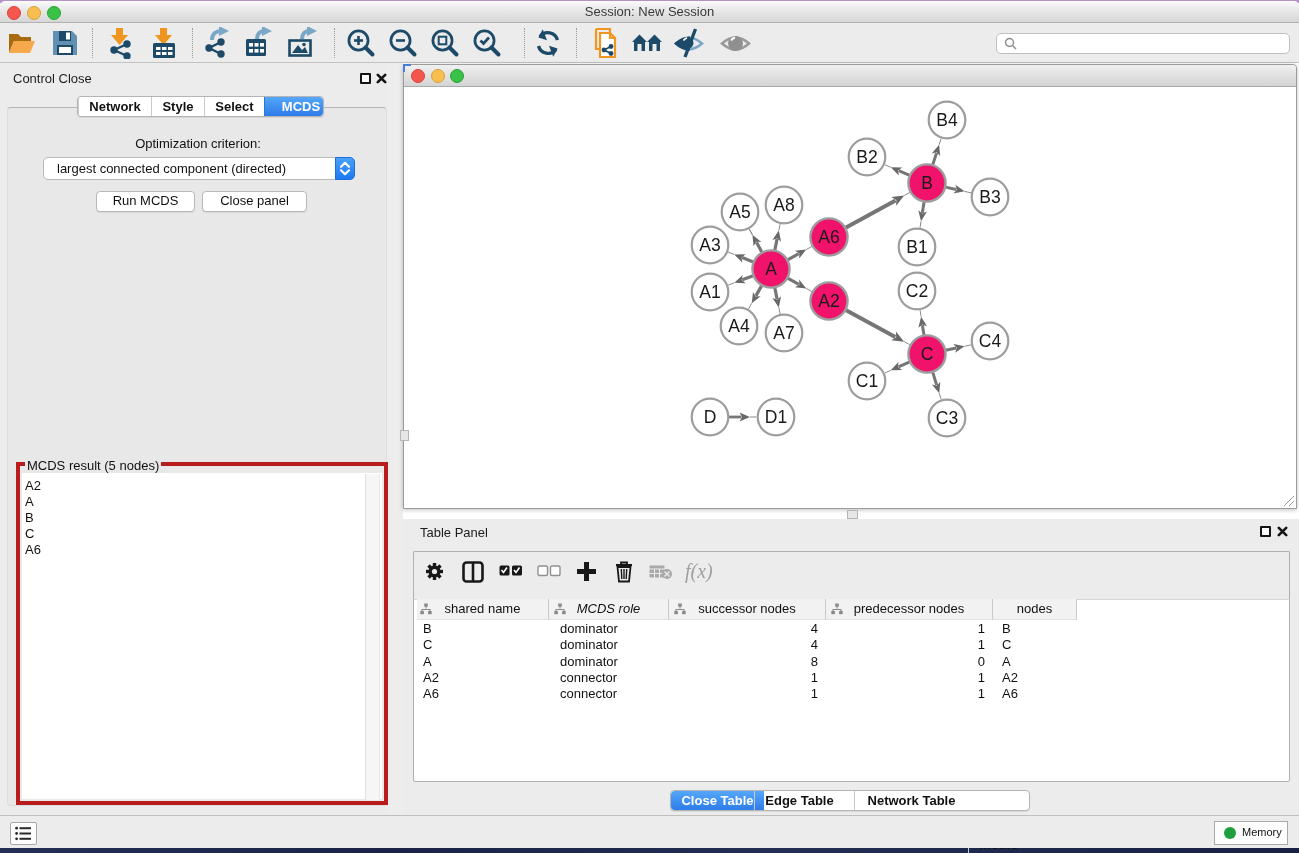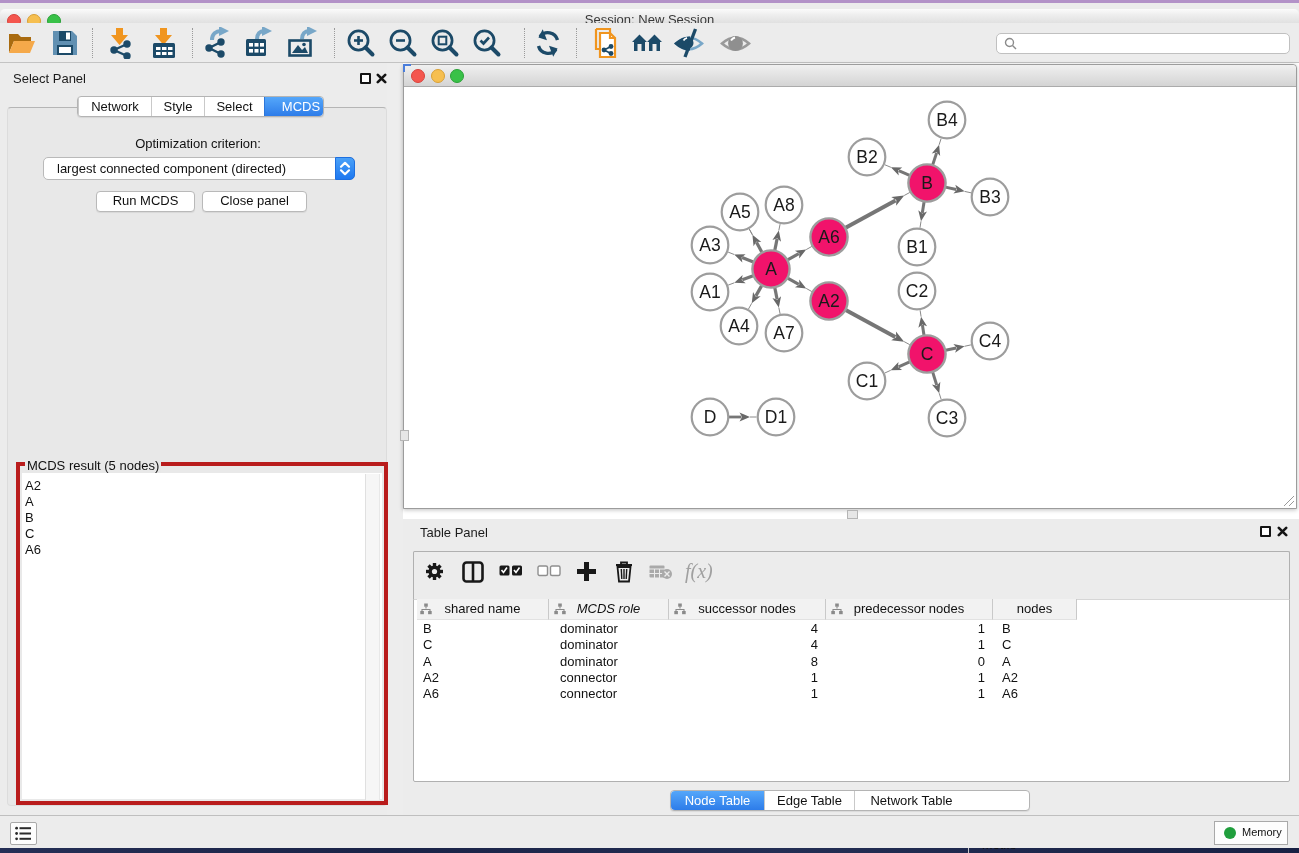--- a/index.html
+++ b/index.html
@@ -3,41 +3,41 @@
 <style>
 html,body{margin:0;padding:0;}
 body{width:1299px;height:853px;position:relative;overflow:hidden;
  font-family:"Liberation Sans",sans-serif;background:linear-gradient(90deg,#252f56,#1a2347 30%,#232e54 60%,#182144);}
 #app{position:absolute;left:0;top:0;width:1299px;height:847px;background:#ececec;
  border-radius:0 0 5px 5px;}
 #purple{position:absolute;left:0;top:0;width:1299px;height:3px;
  background:#b392c8;}
 #titlebar{position:absolute;left:0;top:1px;width:1299px;height:21px;
  background:linear-gradient(#fbfbfb,#ededed 30%,#d6d6d6);border-bottom:1px solid #b0b0b0;
- border-radius:5px 5px 0 0;margin-top:8px;}
+ border-radius:5px 5px 0 0;}
 #titlebar .t{position:absolute;left:0;right:0;top:3px;text-align:center;
  font-size:13px;color:#393939;}
 .tl{position:absolute;width:12px;height:12px;border-radius:50%;top:5px;}
 #toolbar{position:absolute;left:0;top:23px;width:1299px;height:39px;background:#ececec;
  border-bottom:1px solid #c3c3c3;}
 .tsep{position:absolute;top:5px;height:30px;width:0;border-left:1px dotted #9a9a9a;}
 .ticon{position:absolute;top:4px;}
 #search{position:absolute;left:996px;top:10px;width:292px;height:19px;background:#fff;
  border:1px solid #c0c0c0;border-radius:5px;}
 #cpanel{position:absolute;left:0;top:63px;width:387px;height:752px;background:#ececec;}
 #gutter{position:absolute;left:387px;top:63px;width:16px;height:752px;background:#ededed;}
 #desktop{position:absolute;left:403px;top:63px;width:896px;height:456px;background:#fff;}
 #cp-title{position:absolute;left:13px;top:71px;font-size:13px;color:#1c1c1c;}
 .float-ic{position:absolute;width:7px;height:7px;border:2px solid #141414;border-radius:1px;background:#fff;}
 #tabpane{position:absolute;left:7px;top:107px;width:378px;height:697px;
  border:1px solid #dcdcdc;border-top:1px solid #b5b5b5;border-radius:4px;background:#e8e8e8;}
 .seg{position:absolute;background:#fff;border:1px solid #b4b4b4;border-radius:4px;
  box-shadow:0 1px 1px rgba(0,0,0,0.08);}
 .seg .sg{position:absolute;top:0;height:19px;line-height:19px;text-align:center;
- font-size:13px;color:#111;border-left:1px solid #c9c9c9;box-sizing:border-box;}
+ font-size:13px;color:#111;border-left:1px solid #c9c9c9;box-sizing:border-box;font-weight:bold;}
 .seg .sel{background:linear-gradient(#55a7fa,#2d7ce9);color:#fff;}
 #opt-label{position:absolute;left:0;width:396px;top:136px;text-align:center;font-size:13px;color:#111;}
 #dropdown{position:absolute;left:43px;top:157px;width:310px;height:21px;background:#fff;
  border:1px solid #b9b9b9;border-radius:5px;}
 #dropdown .txt{position:absolute;left:13px;top:3px;font-size:13px;color:#111;}
 #dd-step{position:absolute;right:-1px;top:-1px;width:18px;height:21px;
  background:linear-gradient(#4aa1f8,#1e78f0);border-radius:0 5px 5px 0;border:1px solid #1d6fe0;}
 .btn{position:absolute;height:19px;background:#fff;border:1px solid #b9b9b9;border-radius:4px;
  font-size:13px;color:#111;text-align:center;line-height:18px;box-shadow:0 1px 1px rgba(0,0,0,0.07);}
 #groupbox{position:absolute;left:16px;top:462px;width:364px;height:335px;
@@ -203,21 +203,21 @@
  <div id="search">
   <svg style="position:absolute;left:7px;top:3px" width="14" height="14" viewBox="0 0 14 14">
    <circle cx="5.5" cy="5.5" r="4" fill="none" stroke="#8b8b8b" stroke-width="1.4"></circle>
    <line x1="8.5" y1="8.5" x2="12" y2="12" stroke="#8b8b8b" stroke-width="1.4"></line>
   </svg>
  </div>
 </div>
 <div id="cpanel"></div>
 <div id="gutter"></div>
 <div id="desktop"></div>
-<div id="cp-title">Select Panel</div>
+<div id="cp-title">Control Close</div>
 <div class="float-ic" style="left:360px;top:73px;"></div>
 <svg style="position:absolute;left:376px;top:73px" width="11" height="11" viewBox="0 0 11 11">
  <path d="M1.8,1.8 L9.2,9.2 M9.2,1.8 L1.8,9.2" stroke="#141414" stroke-width="2.6" stroke-linecap="round"></path>
   </svg>
 <div id="tabpane"></div>
 <div class="seg" style="left:77px;top:96px;width:245px;height:19px;">
  <div class="sg first" style="left:0;width:73px;">Network</div>
  <div class="sg" style="left:73px;width:53px;">Style</div>
  <div class="sg" style="left:126px;width:60px;">Select</div>
  <div class="sg sel" style="left:186px;width:59px;border-radius:0 4px 4px 0;border-left:1px solid #2d76d9;padding-left:14px;">MCDS</div>
@@ -494,22 +494,22 @@
 <div class="cellr" style="left:905px;top:637px;width:80px;">1</div>
 <div class="cellr" style="left:905px;top:654px;width:80px;">0</div>
 <div class="cellr" style="left:905px;top:670px;width:80px;">1</div>
 <div class="cellr" style="left:905px;top:686px;width:80px;">1</div>
 <div class="cell" style="left:1002px;top:621px;">B</div>
 <div class="cell" style="left:1002px;top:637px;">C</div>
 <div class="cell" style="left:1002px;top:654px;">A</div>
 <div class="cell" style="left:1002px;top:670px;">A2</div>
 <div class="cell" style="left:1002px;top:686px;">A6</div>
 <div class="seg" style="left:670px;top:790px;width:358px;height:19px;">
- <div class="sg sel" style="left:0;width:93px;border-radius:4px 0 0 4px;border-left:none;">Node Table</div>
- <div class="sg" style="left:93px;width:90px;">Edge Table</div>
+ <div class="sg sel" style="left:0;width:93px;border-radius:4px 0 0 4px;border-left:none;">Close Table</div>
+ <div class="sg" style="left:83px;width:90px;">Edge Table</div>
  <div class="sg" style="left:183px;width:114px;">Network Table</div>
  <div class="sg" style="left:297px;width:61px;margin-top:44px;">Motifs</div>
 </div>
 <div id="statusbar"></div>
 <div id="listbtn">
  <svg style="position:absolute;left:4px;top:3px" width="17" height="15" viewBox="0 0 17 15">
   <g fill="#2b2b2b">
         <circle cx="1.6" cy="2.2" r="1.4"></circle>
         <circle cx="1.6" cy="7.5" r="1.4"></circle>
         <circle cx="1.6" cy="12.8" r="1.4"></circle>

